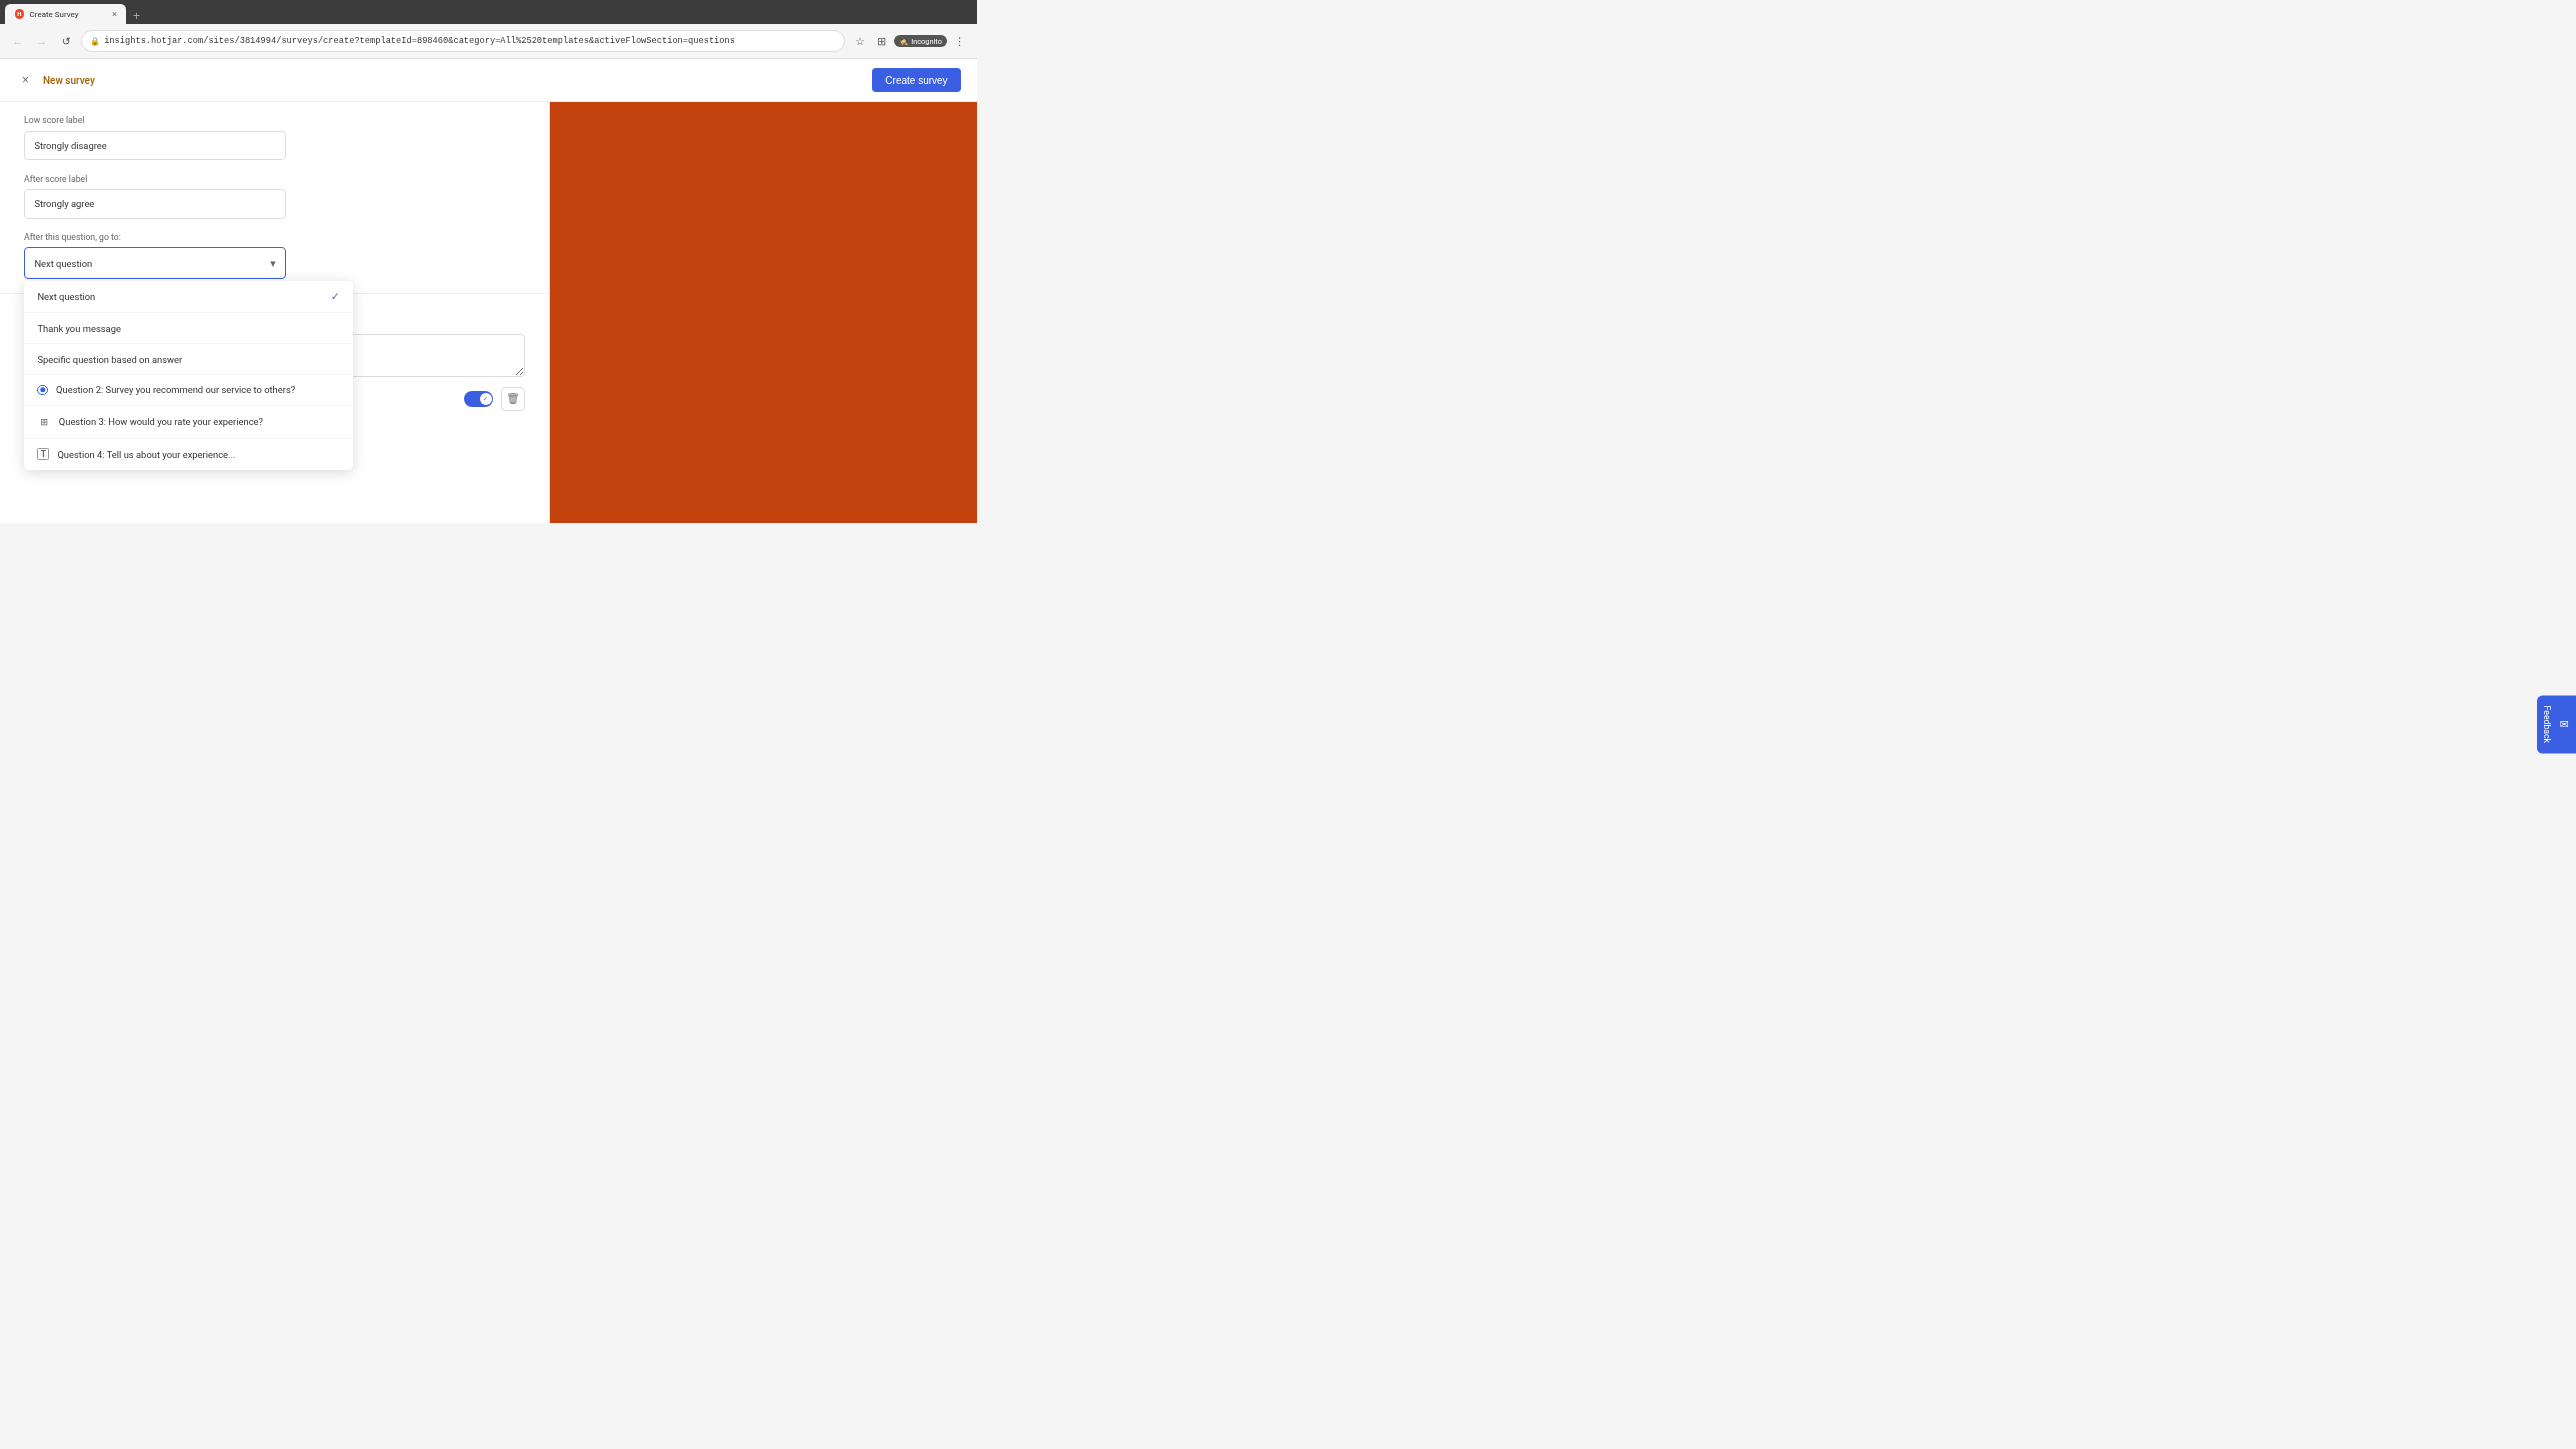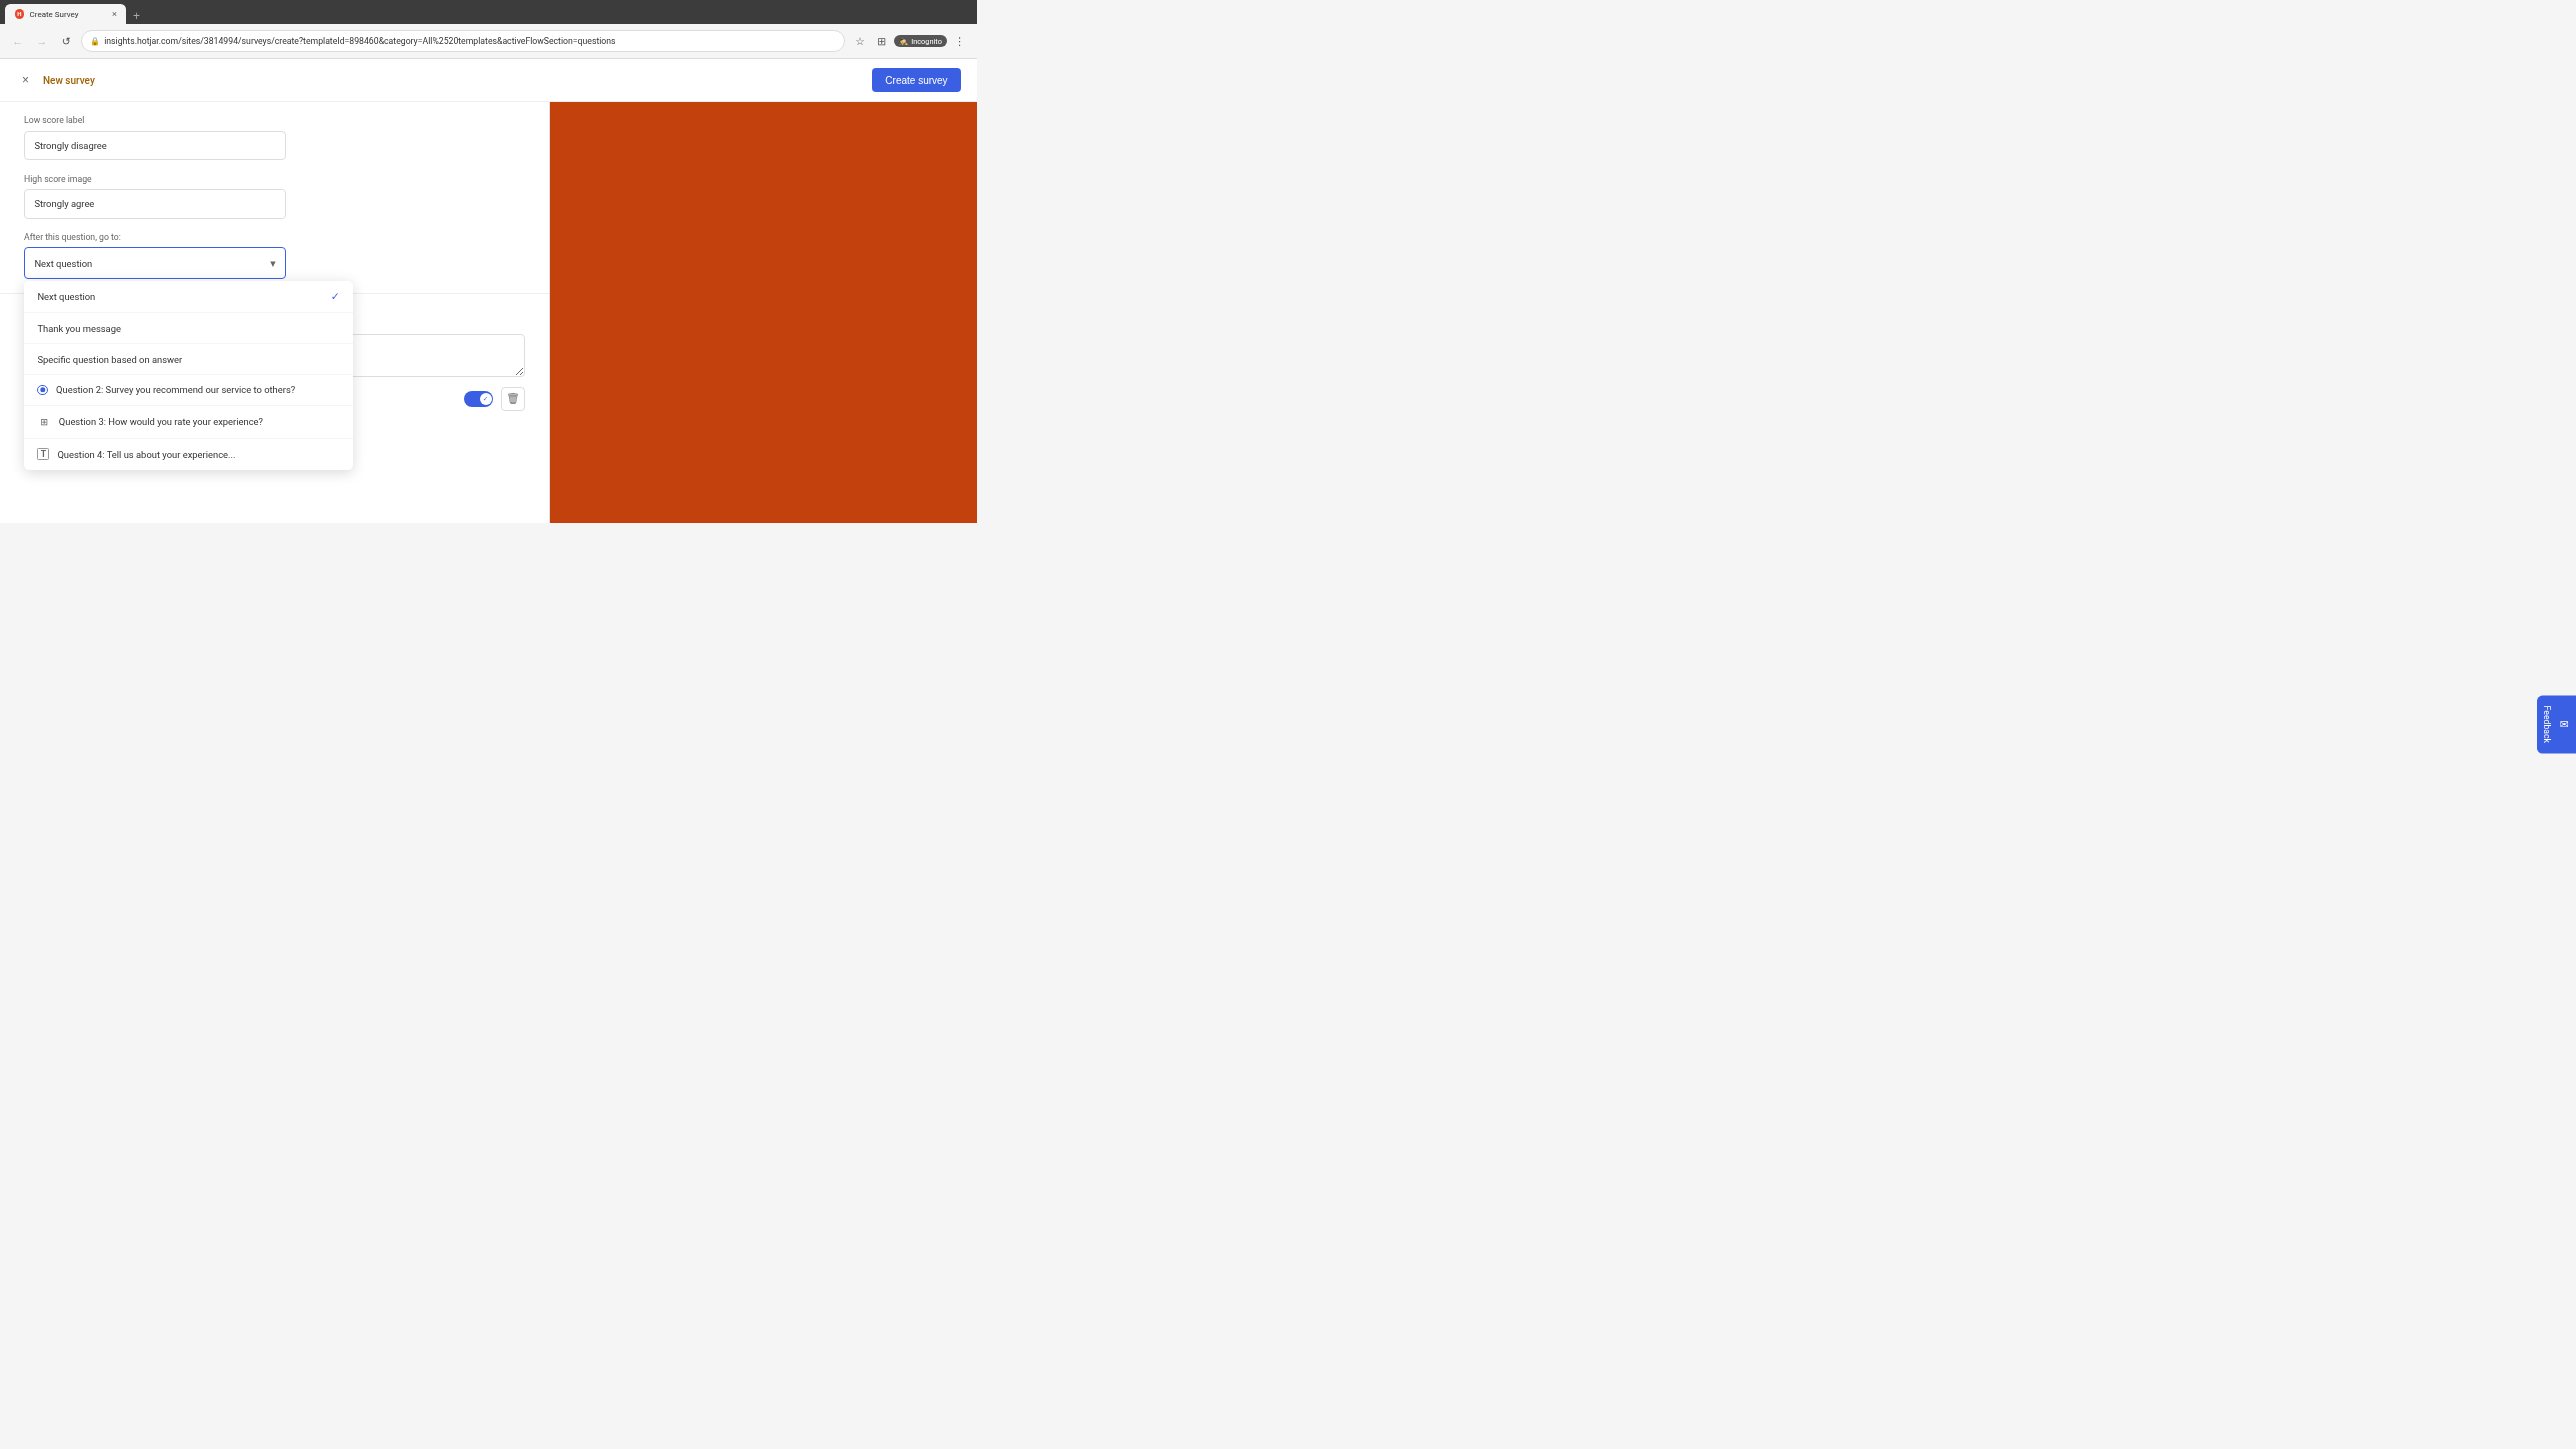--- a/index.html
+++ b/index.html
@@ -89,21 +89,21 @@
       border-radius: 13.4px;
       background: white;
       display: flex;
       align-items: center;
       padding: 0 8px;
       gap: 4px;
       font-size: 8.7px;
       color: #333;
     }
     .address-bar-lock { color: #555; font-size: 8px; }
-    .address-bar-url { flex: 1; font-size: 8.7px; color: #333; }
+    .address-bar-url { flex: 1; font-size: 8.7px; color: #333; font-family: Liberation Mono, monospace; }
     .nav-actions { display: flex; align-items: center; gap: 2.7px; }
     .nav-action-btn {
       width: 19px; height: 19px;
       border: none; background: transparent;
       cursor: pointer; border-radius: 50%;
       display: flex; align-items: center; justify-content: center;
       color: #555; font-size: 10.7px;
     }
     .incognito-badge {
       background: #555;
@@ -470,21 +470,21 @@
   <div class="left-panel">
 
     <div class="form-section">
       <div class="field-label">Low score label</div>
       <div class="text-input">
         <span>Strongly disagree</span>
       </div>
     </div>
 
     <div class="form-section" style="padding-top: 0;">
-      <div class="field-label">High score image</div>
+      <div class="field-label">After score label</div>
       <div class="text-input">
         <span>Strongly agree</span>
       </div>
     </div>
 
     <div class="form-section" style="padding-top: 0;">
       <div class="field-label">After this question, go to:</div>
       <div class="dropdown-container">
         <div class="dropdown-trigger">
           <span>Next question</span>

